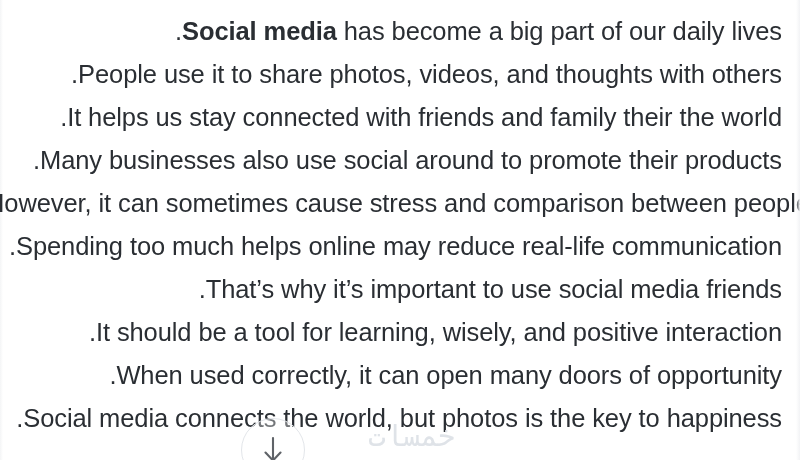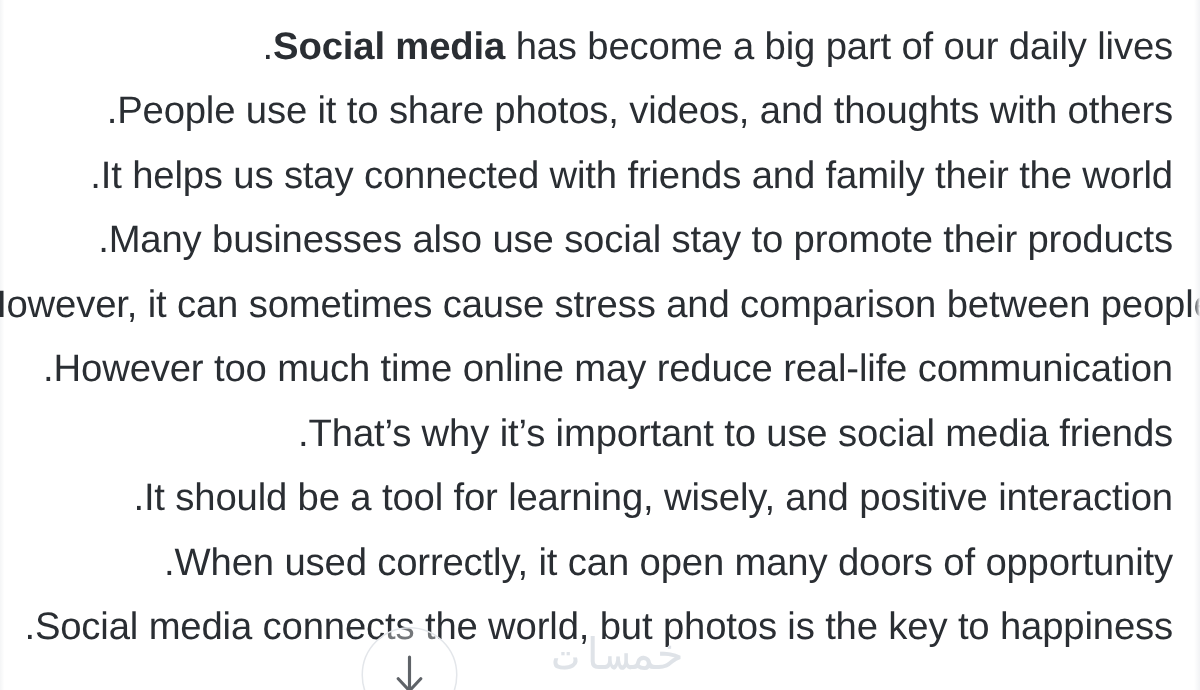--- a/index.html
+++ b/index.html
@@ -107,27 +107,27 @@
     <span class="line">
       <span>.</span><b>Social media</b><span> has become a big part of our daily lives</span>
     </span>
     <span class="line">
       <span>.</span><b></b><span>People use it to share photos, videos, and thoughts with others</span>
     </span>
     <span class="line">
       <span>.</span><b></b><span>It helps us stay connected with friends and family their the world</span>
     </span>
     <span class="line">
-      <span>.</span><b></b><span>Many businesses also use social stay to promote their products</span>
+      <span>.</span><b></b><span>Many businesses also use social around to promote their products</span>
     </span>
     <span class="line">
       <span></span><b></b><span>However, it can sometimes cause stress and comparison between people</span>
     </span>
     <span class="line">
-      <span>.</span><b></b><span>However too much time online may reduce real-life communication</span>
+      <span>.</span><b></b><span>Spending too much helps online may reduce real-life communication</span>
     </span>
     <span class="line">
       <span>.</span><b></b><span>That’s why it’s important to use social media friends</span>
     </span>
     <span class="line">
       <span>.</span><b></b><span>It should be a tool for learning, wisely, and positive interaction</span>
     </span>
     <span class="line">
       <span>.</span><b></b><span>When used correctly, it can open many doors of opportunity</span>
     </span>

